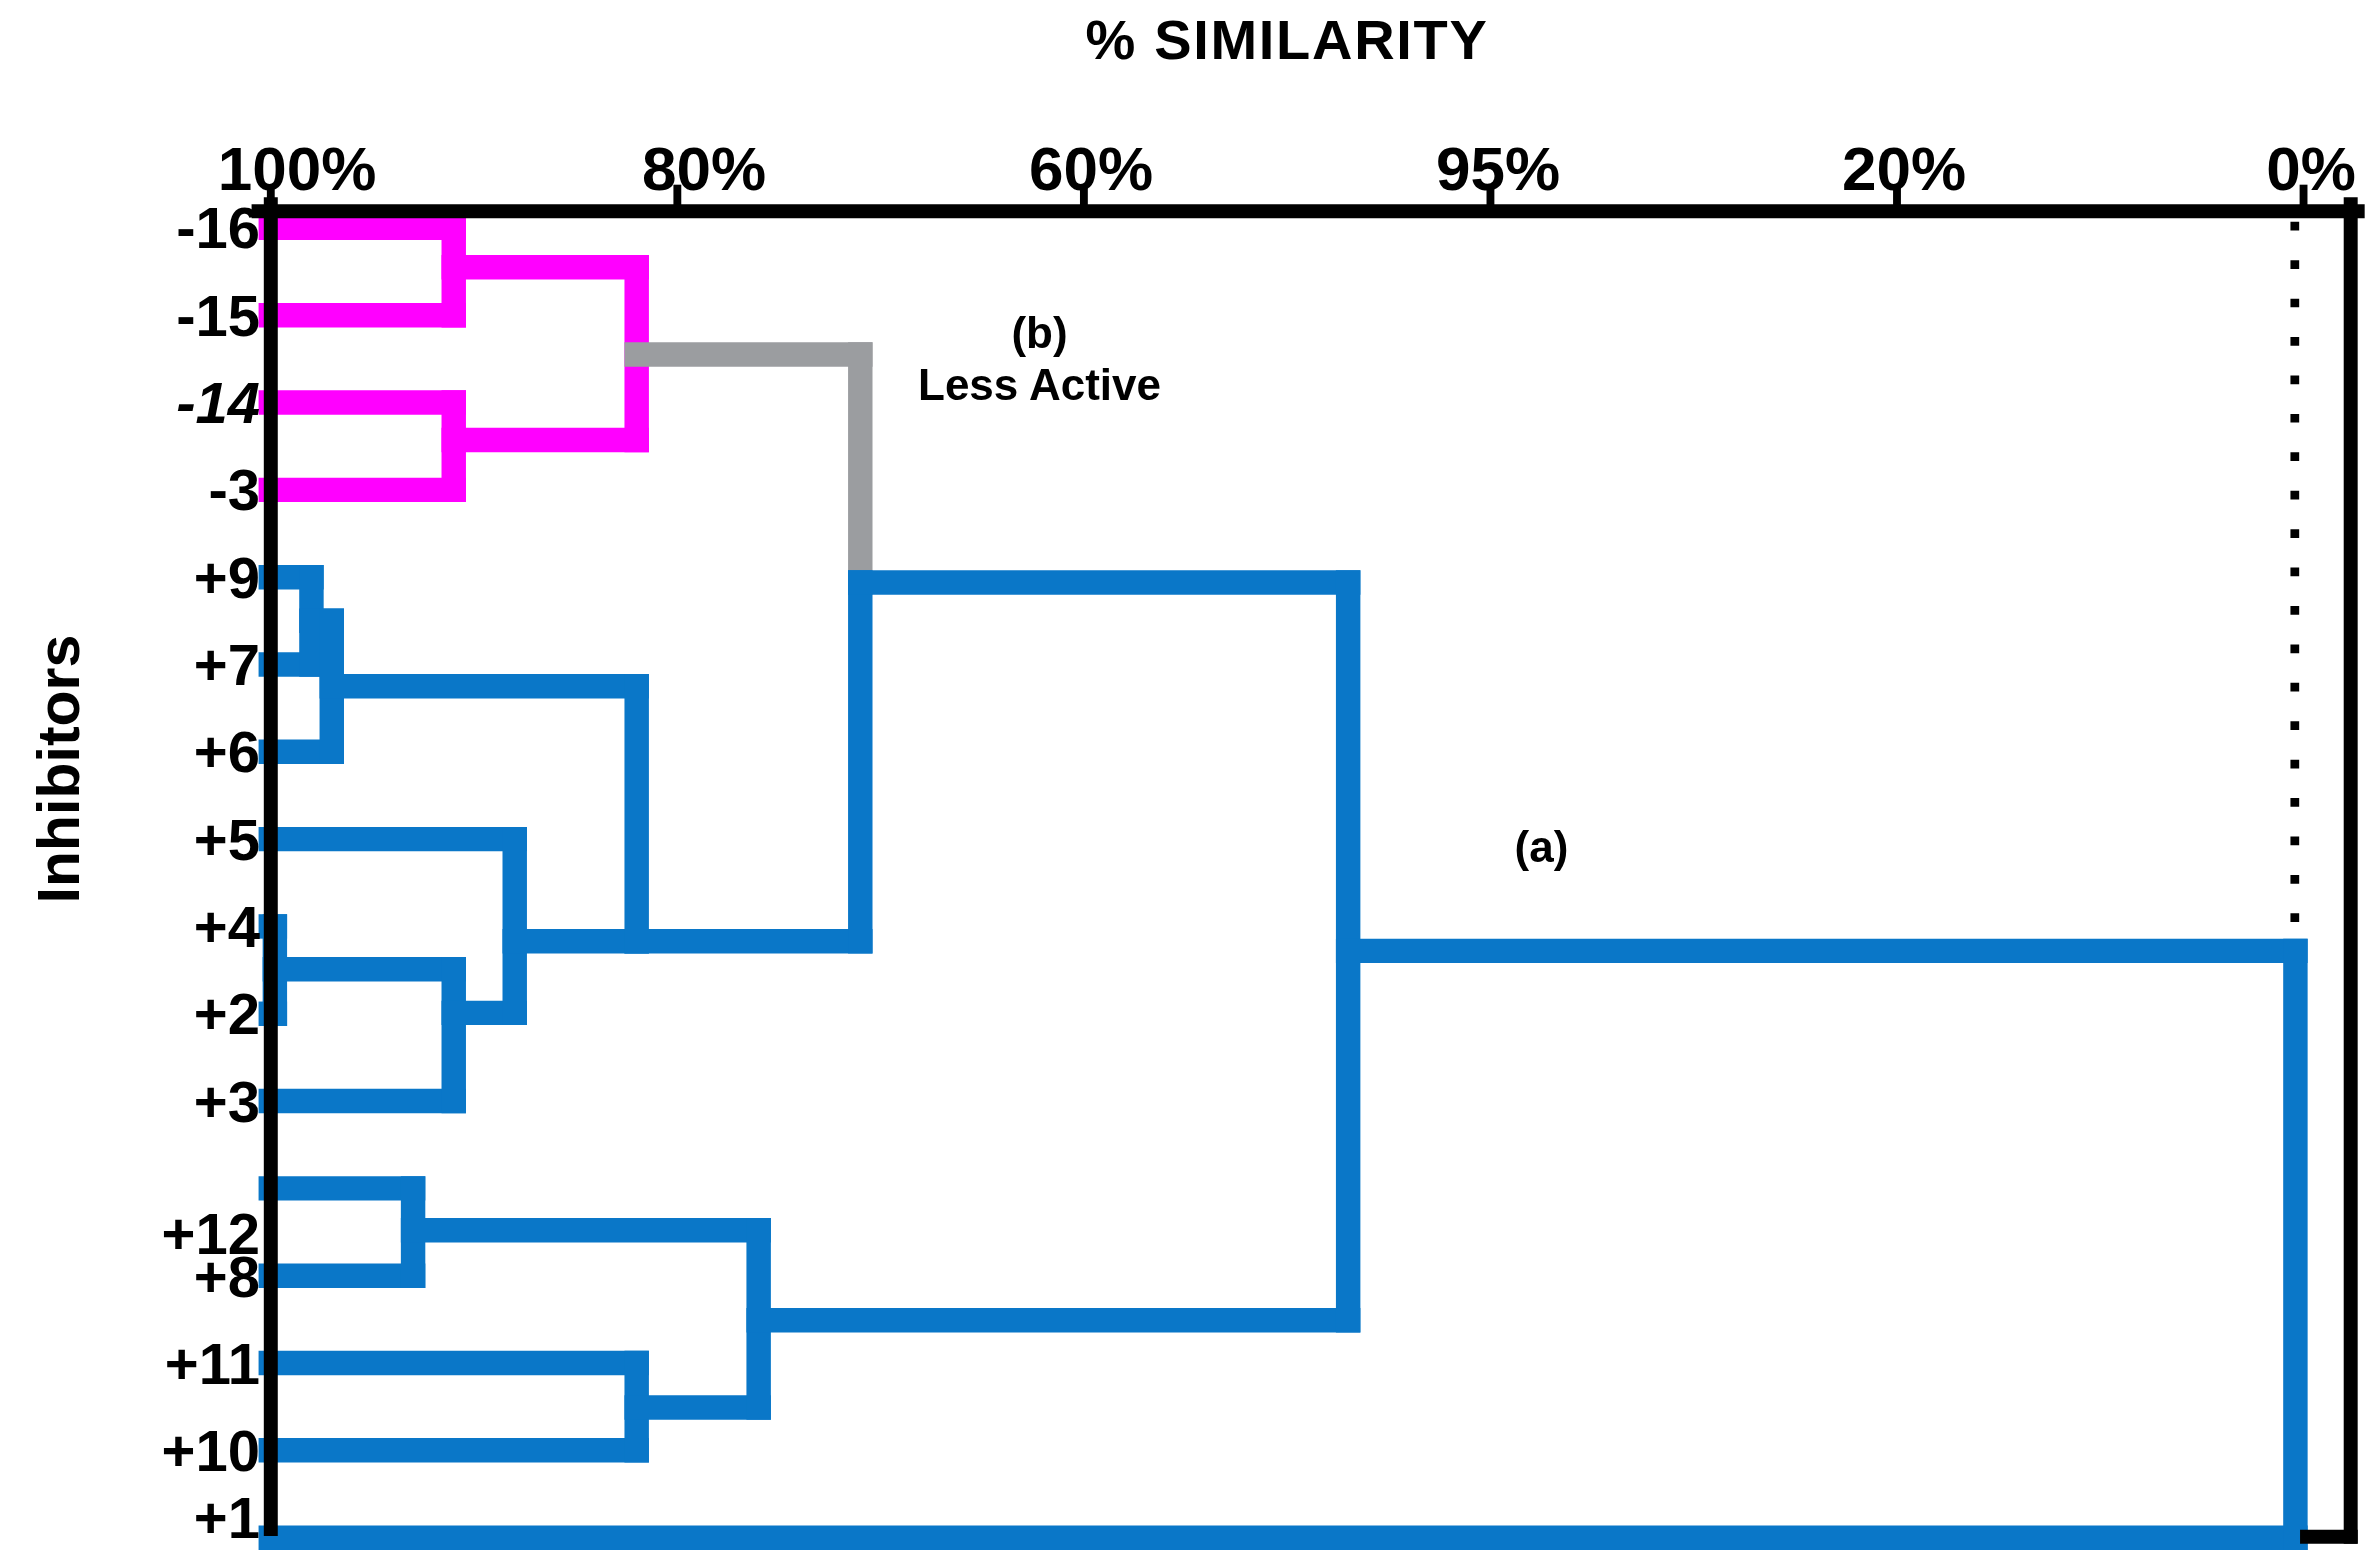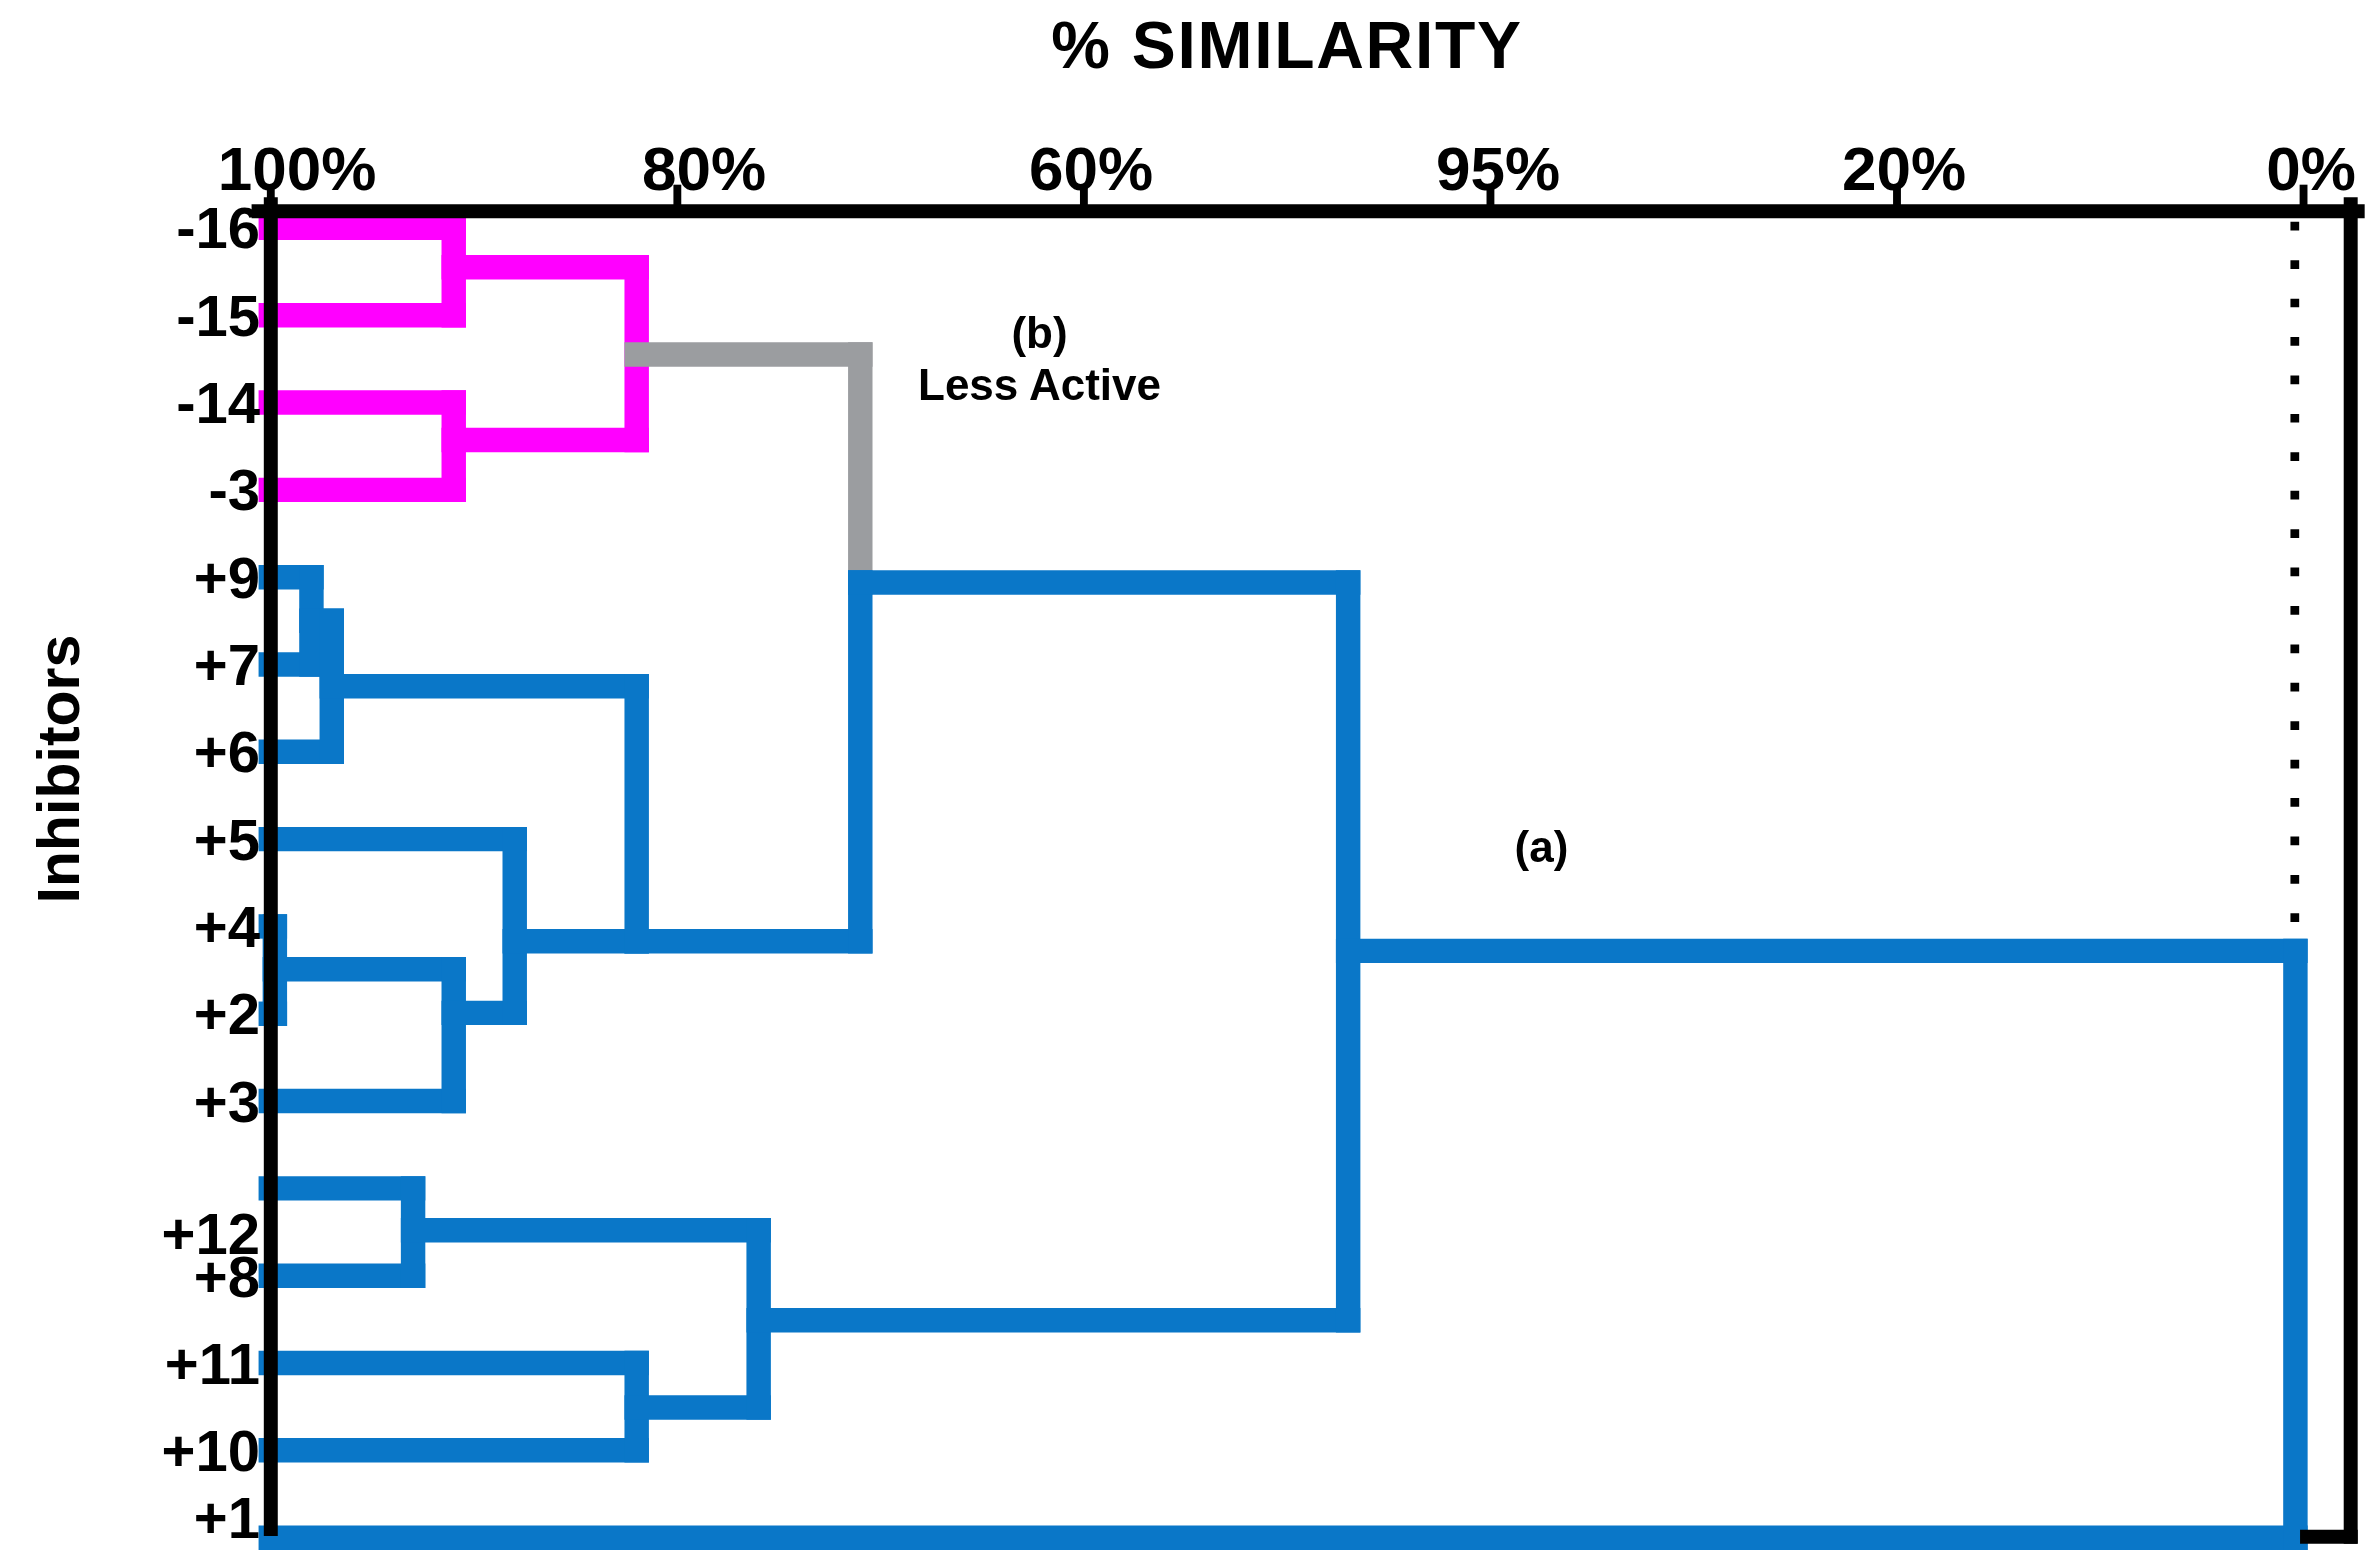--- a/index.html
+++ b/index.html
@@ -1,20 +1,20 @@
 <!DOCTYPE html>
 <html style="font-size:14px"><head>
 <meta charset="utf-8">
 <style>
   html,body{margin:0;padding:0;background:#FFFFFF;}
   body{width:2377px;height:1556px;font-family:"Liberation Sans", sans-serif;}
   #figure{position:relative;width:2377px;height:1556px;background:#FFFFFF;overflow:hidden;}
   #plot{position:absolute;left:0;top:0;}
   .title{position:absolute;left:763px;top:7px;width:1048px;text-align:center;
-         font-size:66px;font-weight:bold;color:#000;letter-spacing:1.7px;}
+         font-size:56px;font-weight:bold;color:#000;letter-spacing:1.7px;}
   .ylabel{position:absolute;left:59px;top:769px;transform:translate(-50%,-50%) rotate(-90deg);
           font-size:59px;font-weight:bold;color:#000;white-space:nowrap;}
   .ticklabel{position:absolute;width:262px;margin-left:-131px;text-align:center;
              top:133px;font-size:62px;font-weight:bold;color:#000;}
   .rowlabel{position:absolute;width:227px;text-align:right;font-size:58px;font-weight:bold;
             color:#000;line-height:61px;height:61px;}
   .ann{position:absolute;width:559px;margin-left:-279px;text-align:center;color:#000;
        font-weight:bold;font-size:44px;line-height:52px;}
 </style>
 </head>
@@ -99,21 +99,21 @@
       <div class="ticklabel" style="left: 297px;">100%</div>
       <div class="ticklabel" style="left: 704px;">80%</div>
       <div class="ticklabel" style="left: 1091px;">60%</div>
       <div class="ticklabel" style="left: 1498px;">95%</div>
       <div class="ticklabel" style="left: 1904px;">20%</div>
       <div class="ticklabel" style="left: 2311px;">0%</div>
     </div>
   <div id="rowlabels">
       <div class="rowlabel" style="top: 197px; right: 2117px;">-16</div>
       <div class="rowlabel" style="top: 285px; right: 2117px;">-15</div>
-      <div class="rowlabel" style="top: 372px; right: 2117px;">-14</div>
+      <div class="rowlabel" style="top: 372px; right: 2117px; font-style: italic;">-14</div>
       <div class="rowlabel" style="top: 459px; right: 2117px;">-3</div>
       <div class="rowlabel" style="top: 547px; right: 2117px;">+9</div>
       <div class="rowlabel" style="top: 634px; right: 2117px;">+7</div>
       <div class="rowlabel" style="top: 721px; right: 2117px;">+6</div>
       <div class="rowlabel" style="top: 809px; right: 2117px;">+5</div>
       <div class="rowlabel" style="top: 896px; right: 2117px;">+4</div>
       <div class="rowlabel" style="top: 983px; right: 2117px;">+2</div>
       <div class="rowlabel" style="top: 1071px; right: 2117px;">+3</div>
       <div class="rowlabel" style="top: 1158px; right: 2117px; margin-top: 45px;">+12</div>
       <div class="rowlabel" style="top: 1246px; right: 2117px;">+8</div>

